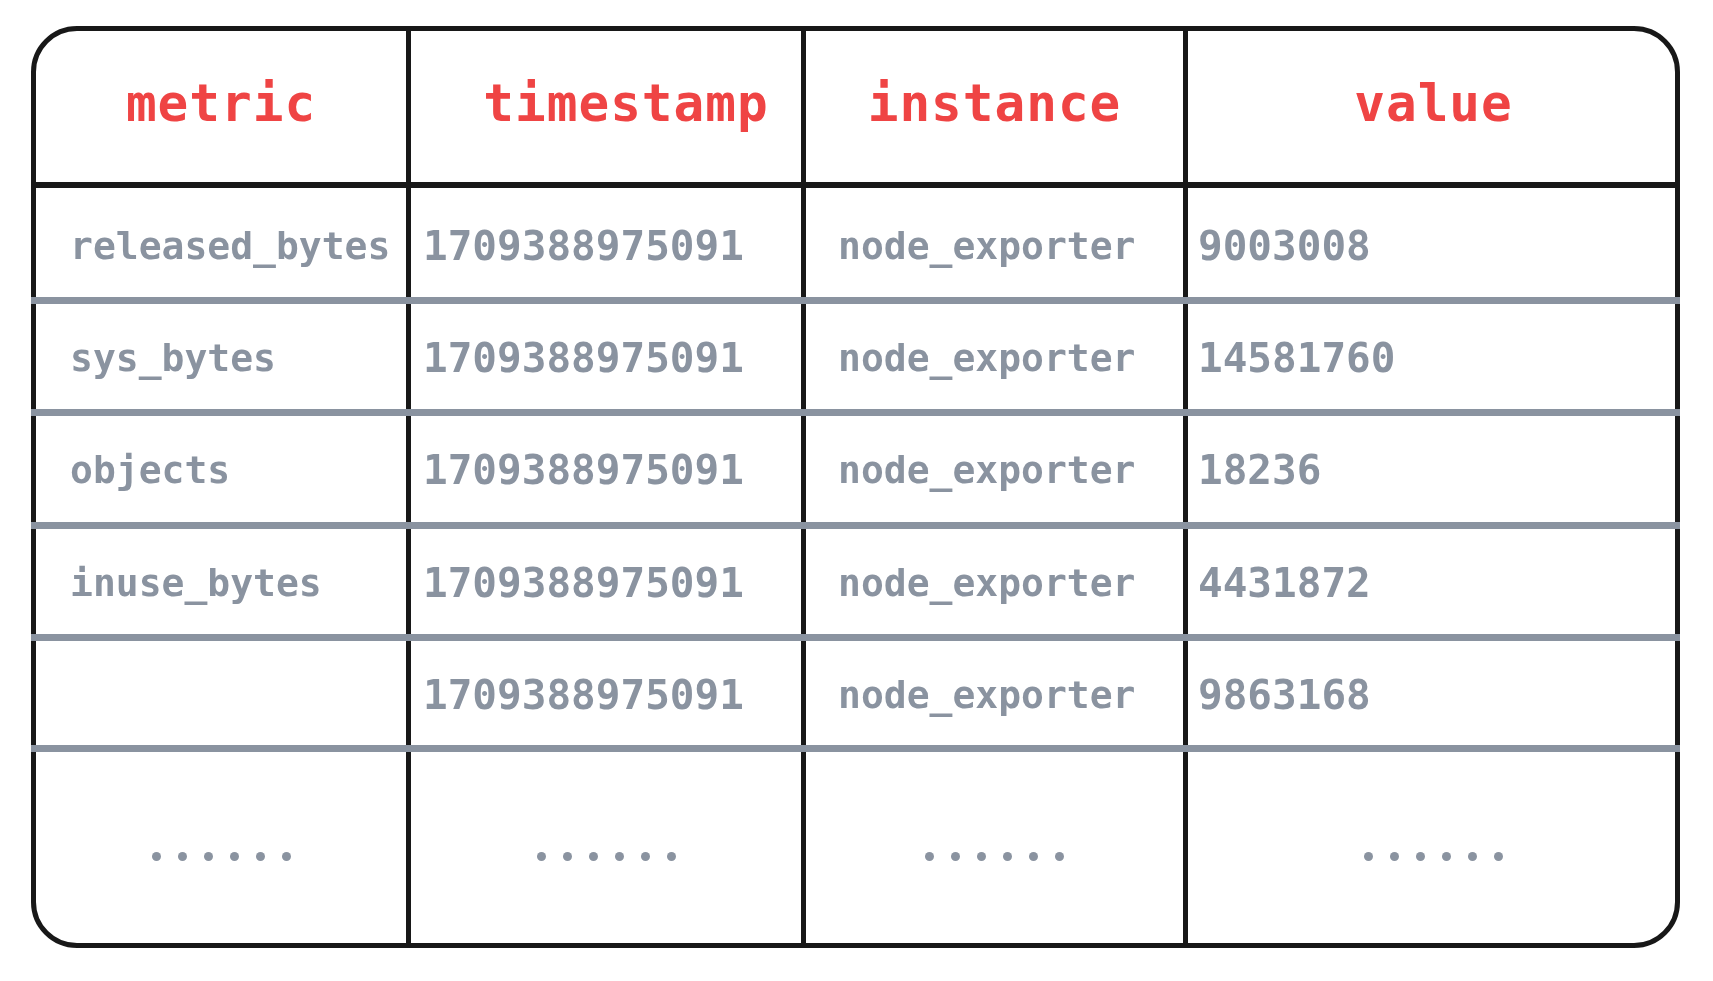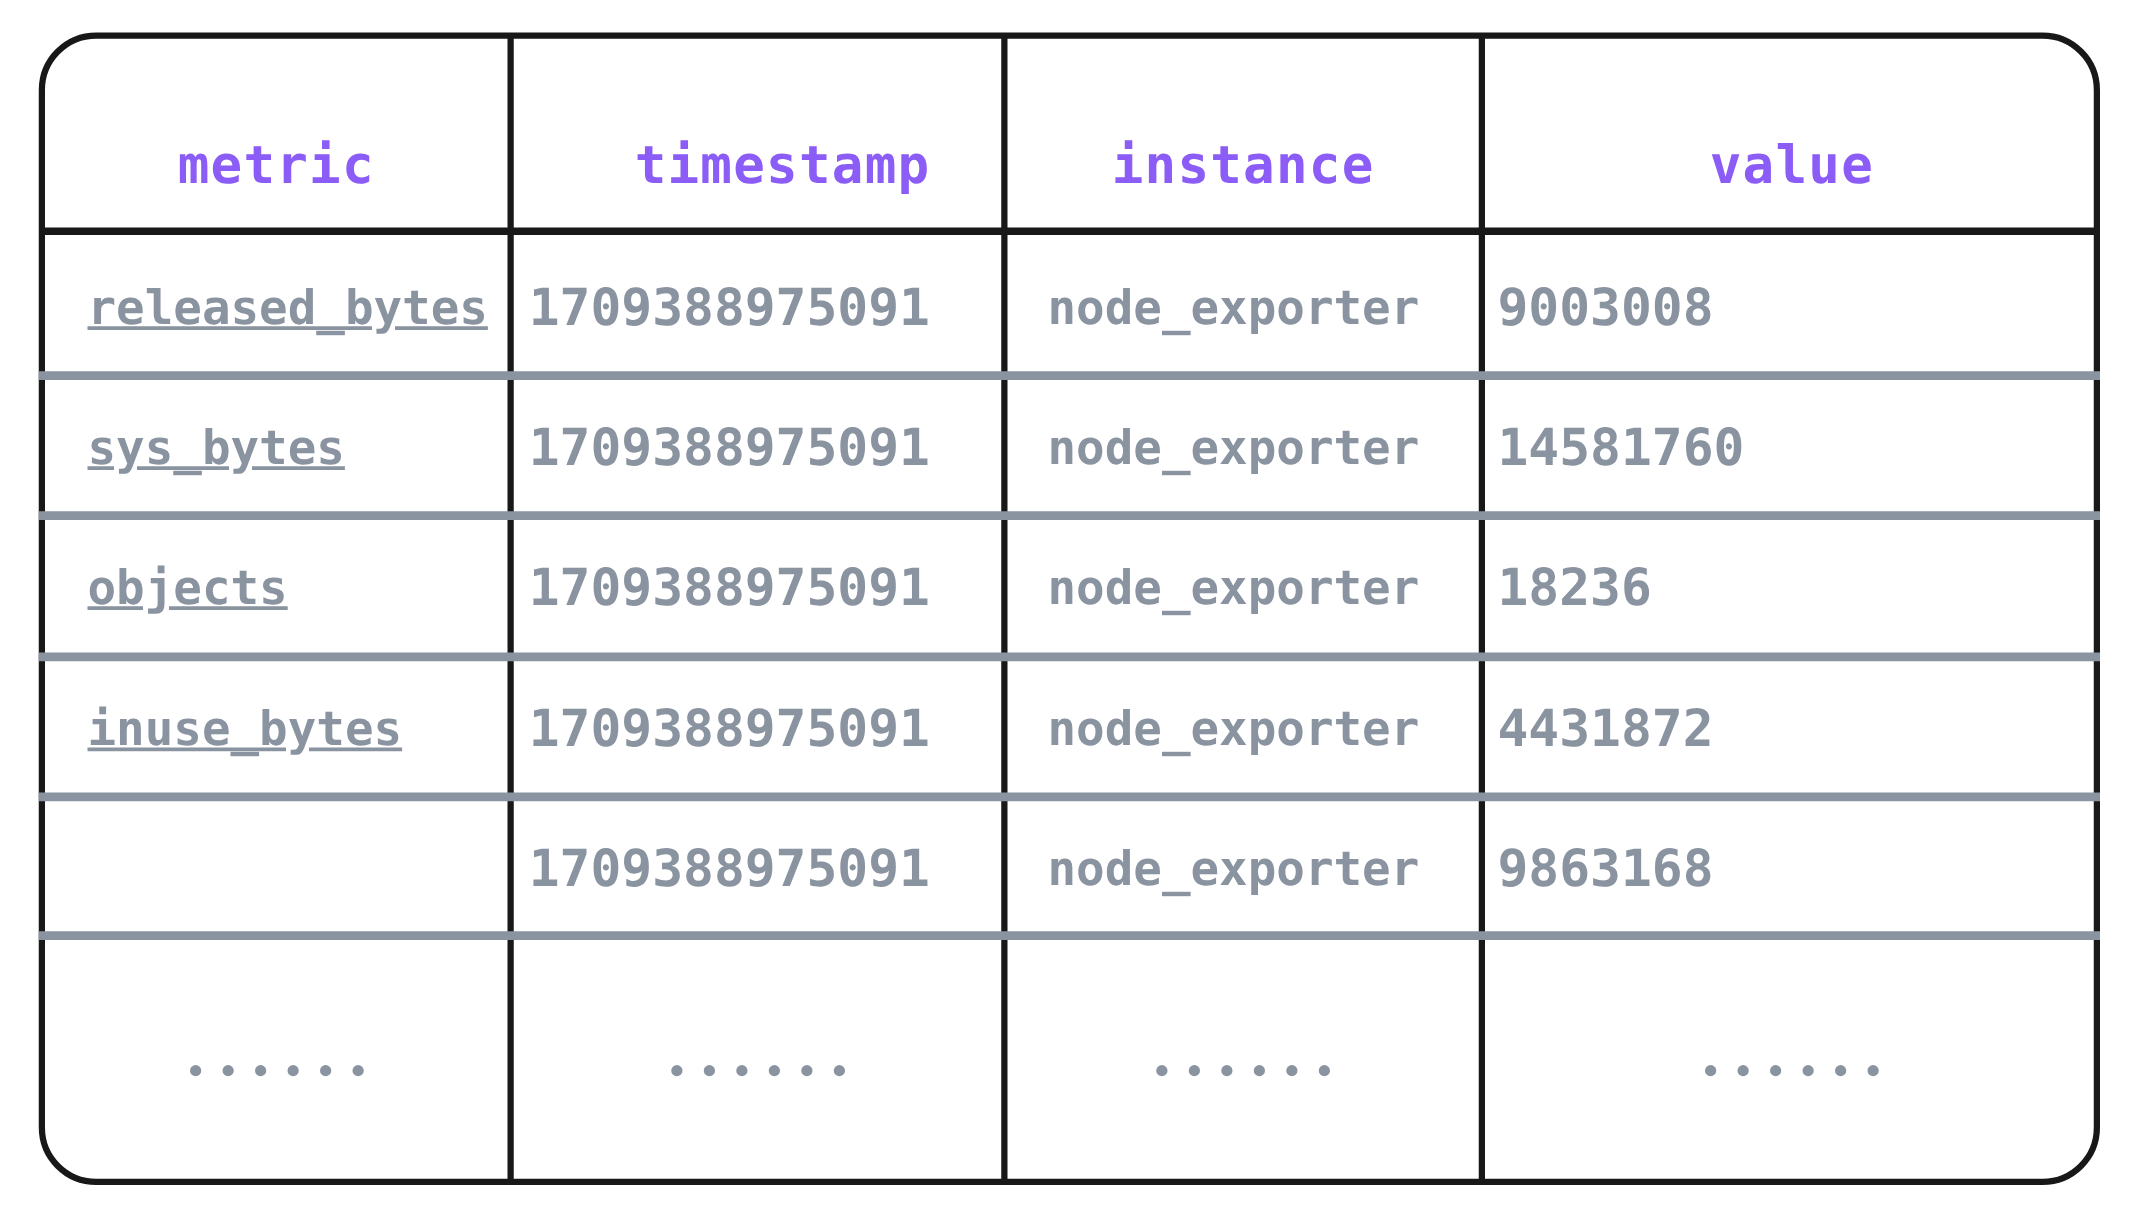--- a/index.html
+++ b/index.html
@@ -74,43 +74,43 @@
   .cell {
     position: absolute;
     box-sizing: border-box;
     display: flex;
     align-items: center;
     white-space: nowrap;
   }
 
   
   .hcell {
-    top: 76px;
+    top: 48px;
     height: 110px;
     justify-content: center;
-    color: #8b5cf6;
+    color: #ef4444;
     font-weight: 700;
-    font-size: 42px;
+    font-size: 51px;
     letter-spacing: 1px;
   }
   .hcell.c0 { left: 36px;   width: 370px; }
   .hcell.c1 { left: 411px;  width: 390px; padding-left: 40px; }
   .hcell.c2 { left: 806px;  width: 377px; }
   .hcell.c3 { left: 1188px; width: 491px; }
 
   
   .dcell {
     height: 112px;
     justify-content: flex-start;
     color: #8a93a0;
     font-weight: 700;
     font-size: 38px;
     letter-spacing: 0px;
   }
-  .dcell.c0 { left: 36px;   width: 370px; padding-left: 34px; text-decoration: underline; }
+  .dcell.c0 { left: 36px;   width: 370px; padding-left: 34px; }
   .dcell.c1 { left: 411px;  width: 390px; padding-left: 12px; font-size: 41px; }
   .dcell.c2 { left: 806px;  width: 377px; padding-left: 32px; }
   .dcell.c3 { left: 1178px; width: 491px; padding-left: 20px; font-size: 41px; }
 
   .rrow0 { top: 190px; }
   .rrow1 { top: 302px; }
   .rrow2 { top: 414px; }
   .rrow3 { top: 527px; }
   .rrow4 { top: 639px; }
 

